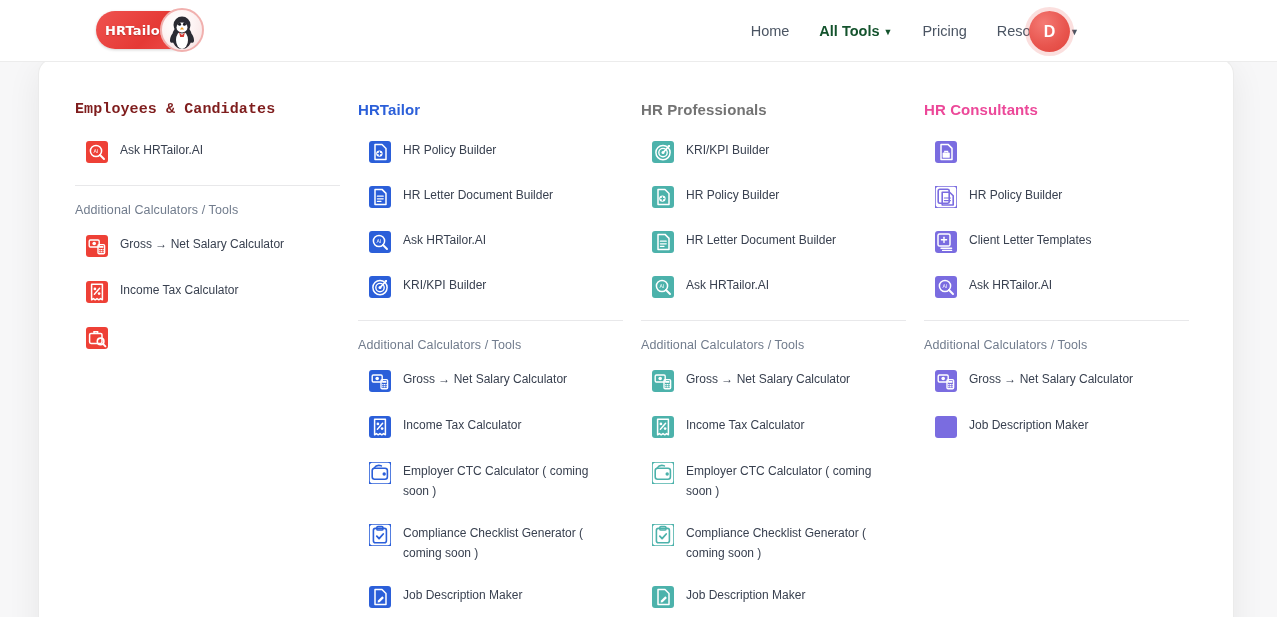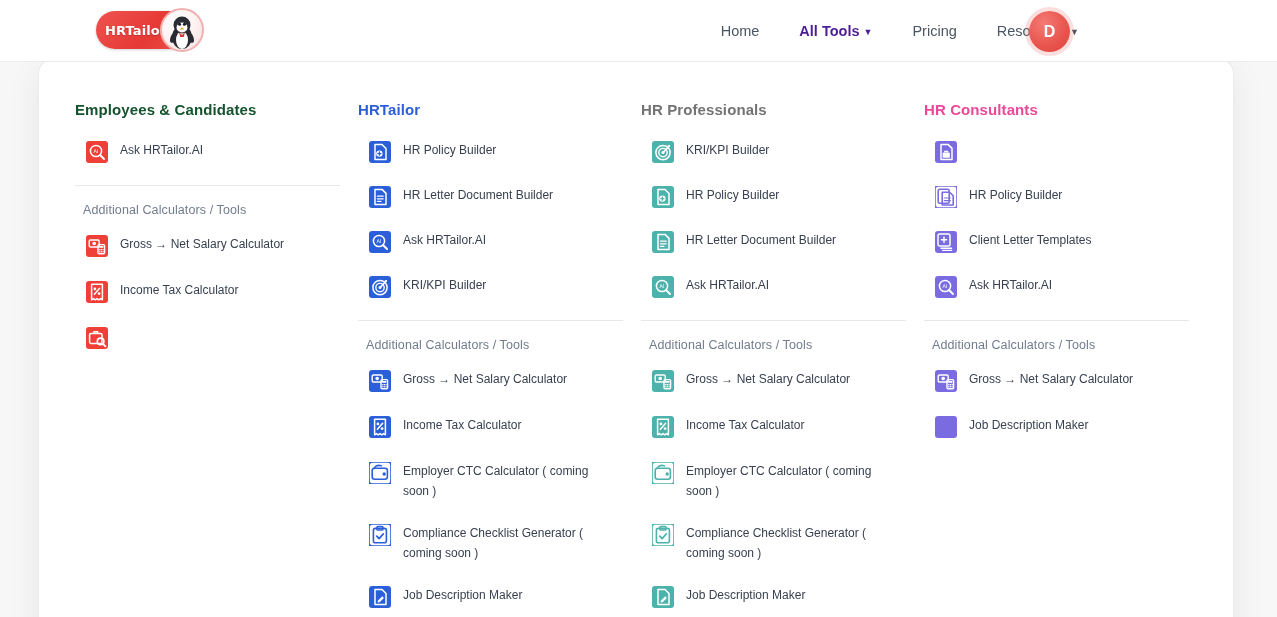--- a/index.html
+++ b/index.html
@@ -38,27 +38,27 @@
     position: absolute; right: -6px; top: -3px;
     width: 44px; height: 44px; border-radius: 50%;
     background: radial-gradient(circle at 38% 32%, #fff 0%, #fdf3f3 46%, #f6dede 100%);
     border: 2px solid #f1b0ae;
     overflow: hidden;
   }
   .logo-avatar svg { display: block; }
 
   .nav {
     position: absolute; right: 198px; top: 0; height: 62px;
-    display: flex; align-items: center; gap: 40px;
+    display: flex; align-items: center; gap: 30px;
   }
   .nav-item {
     font-size: 14.5px; color: #4b5563; cursor: pointer;
     display: flex; align-items: center; gap: 4px; white-space: nowrap;
   }
-  .nav-item.active { color: #4c1d95; font-weight: 600; }
+  .nav-item.active { color: #14532d; font-weight: 600; }
   .caret { font-size: 9px; line-height: 1; position: relative; top: 1px; }
 
   .avatar-btn {
     position: absolute; left: 1029px; top: 11px;
     width: 41px; height: 41px; border-radius: 50%;
     background: radial-gradient(circle at 36% 30%, #f47a74 0%, #e8554e 58%, #e0433c 100%);
     box-shadow: 0 0 0 4px rgba(237,94,88,.20);
     display: flex; align-items: center; justify-content: center;
     color: #fff; font-size: 16px; font-weight: 700; cursor: pointer;
   }
@@ -97,21 +97,21 @@
     max-width: 198px;
   }
   .col.extra-wide .item .lbl { max-width: 206px; }
 
   .divider {
     height: 1px; background: #e8e8ea;
     margin: 6px 0 0 0; width: 265px;
   }
   .sub-title {
     font-size: 12.5px; color: #717c8d; letter-spacing: .1px;
-    margin: 17px 0 17px 8px;
+    margin: 17px 0 17px 0;
   }
   .sub-list .item { margin-bottom: 22px; }
 </style>
 </head>
 <body>
 
 <div id="root">
 
   <div class="header">
 
@@ -151,21 +151,21 @@
     </div>
 
     <div class="avatar-btn">
       <span>D</span>
     </div>
   </div>
 
   <div class="panel">
     <div class="cols" id="cols">
         <div class="col">
-          <div class="col-title" style="color: #14532d;">Employees &amp; Candidates</div>
+          <div class="col-title" style="color: #7f1d1d; font-family: Liberation Mono, monospace;">Employees &amp; Candidates</div>
           <div class="item">
             <span class="ico">
               <svg viewBox="0 0 22 22" width="22" height="22" aria-hidden="true">
             <rect x="0" y="0" width="22" height="22" rx="3" fill="#ee4036" stroke="none" stroke-width="0"></rect>
             <circle cx="10" cy="10" r="5.6" fill="none" stroke="#ffffff" stroke-width="1.5"></circle>
                <text x="10" y="12.2" font-size="5" fill="#ffffff" text-anchor="middle" font-family="DejaVu Sans">AI</text>
                <line x1="14" y1="14" x2="18" y2="18" stroke="#ffffff" stroke-width="2" stroke-linecap="round"></line>
           </svg>
             </span>
             <span class="lbl">Ask HRTailor.AI</span>

